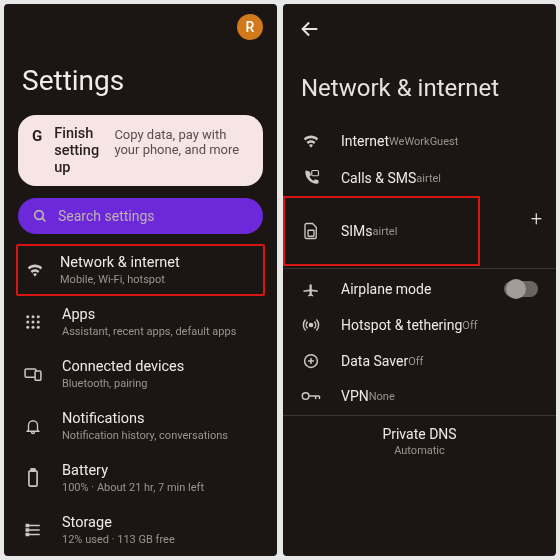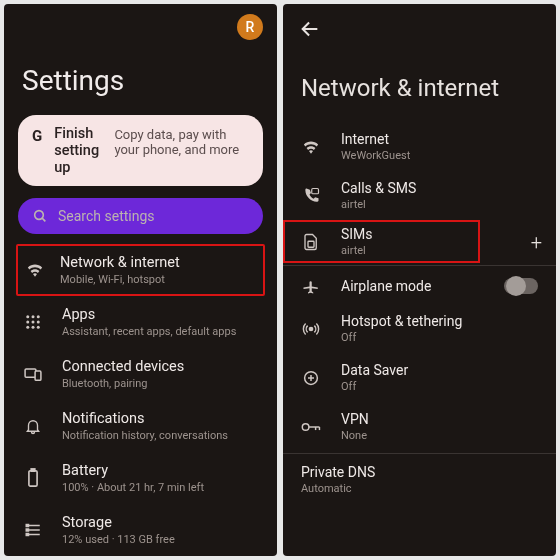--- a/index.html
+++ b/index.html
@@ -64,38 +64,38 @@
 
   
   .topbar { padding: 14px 16px 0 16px; }
   .back-icon { width:22px; height:22px; color:#e7e2df; display:block; }
   .h1b { font-size:24px; font-weight:400; padding: 34px 18px 20px 18px; }
   .rowr {
     display:flex; align-items:center; gap:20px;
     padding: 9px 18px;
   }
   .rowr .icon{width:20px;flex:0 0 20px;display:flex;align-items:center;justify-content:center;color:#cfc7c3;}
-  .rowr .labels{display:flex;flex-direction:column;}
+  .rowr .labels{display:flex;flex-direction:row;text-align:right;}
   .rowr .t{font-size:14px;color:#efe9e7;}
   .rowr .s{font-size:11px;color:#9d938e;margin-top:2px;}
-  .hl2 { border:2px solid #d81414; padding:4px 16px; margin-right:76px;}
+  .hl2 { border:2px solid #d81414; padding:24px 16px; margin-right:76px;}
   .divider { border-top:1px solid #3a3432; margin: 2px 0; }
   .side-plus {
     position:absolute; right:14px;
     color:#e7e2df; font-size:20px; font-weight:300;
   }
   .toggle {
     width:34px; height:16px; border-radius:10px;
     background:#6b6461; position:relative; margin-left:auto;
   }
   .toggle::after{
     content:""; position:absolute; left:2px; top:-2px;
     width:20px; height:20px; border-radius:50%; background:#a39c98;
   }
-  .row-private { padding: 8px 18px 12px 18px; }
+  .row-private { padding: 8px 18px 12px 18px; text-align: center; }
   .row-private .t{font-size:14px;color:#efe9e7;}
   .row-private .s{font-size:11px;color:#9d938e;margin-top:2px;}
 
   svg { display:block; }
 </style>
 </head>
 <body>
 
 <div class="phone">
   <div class="p-top">

